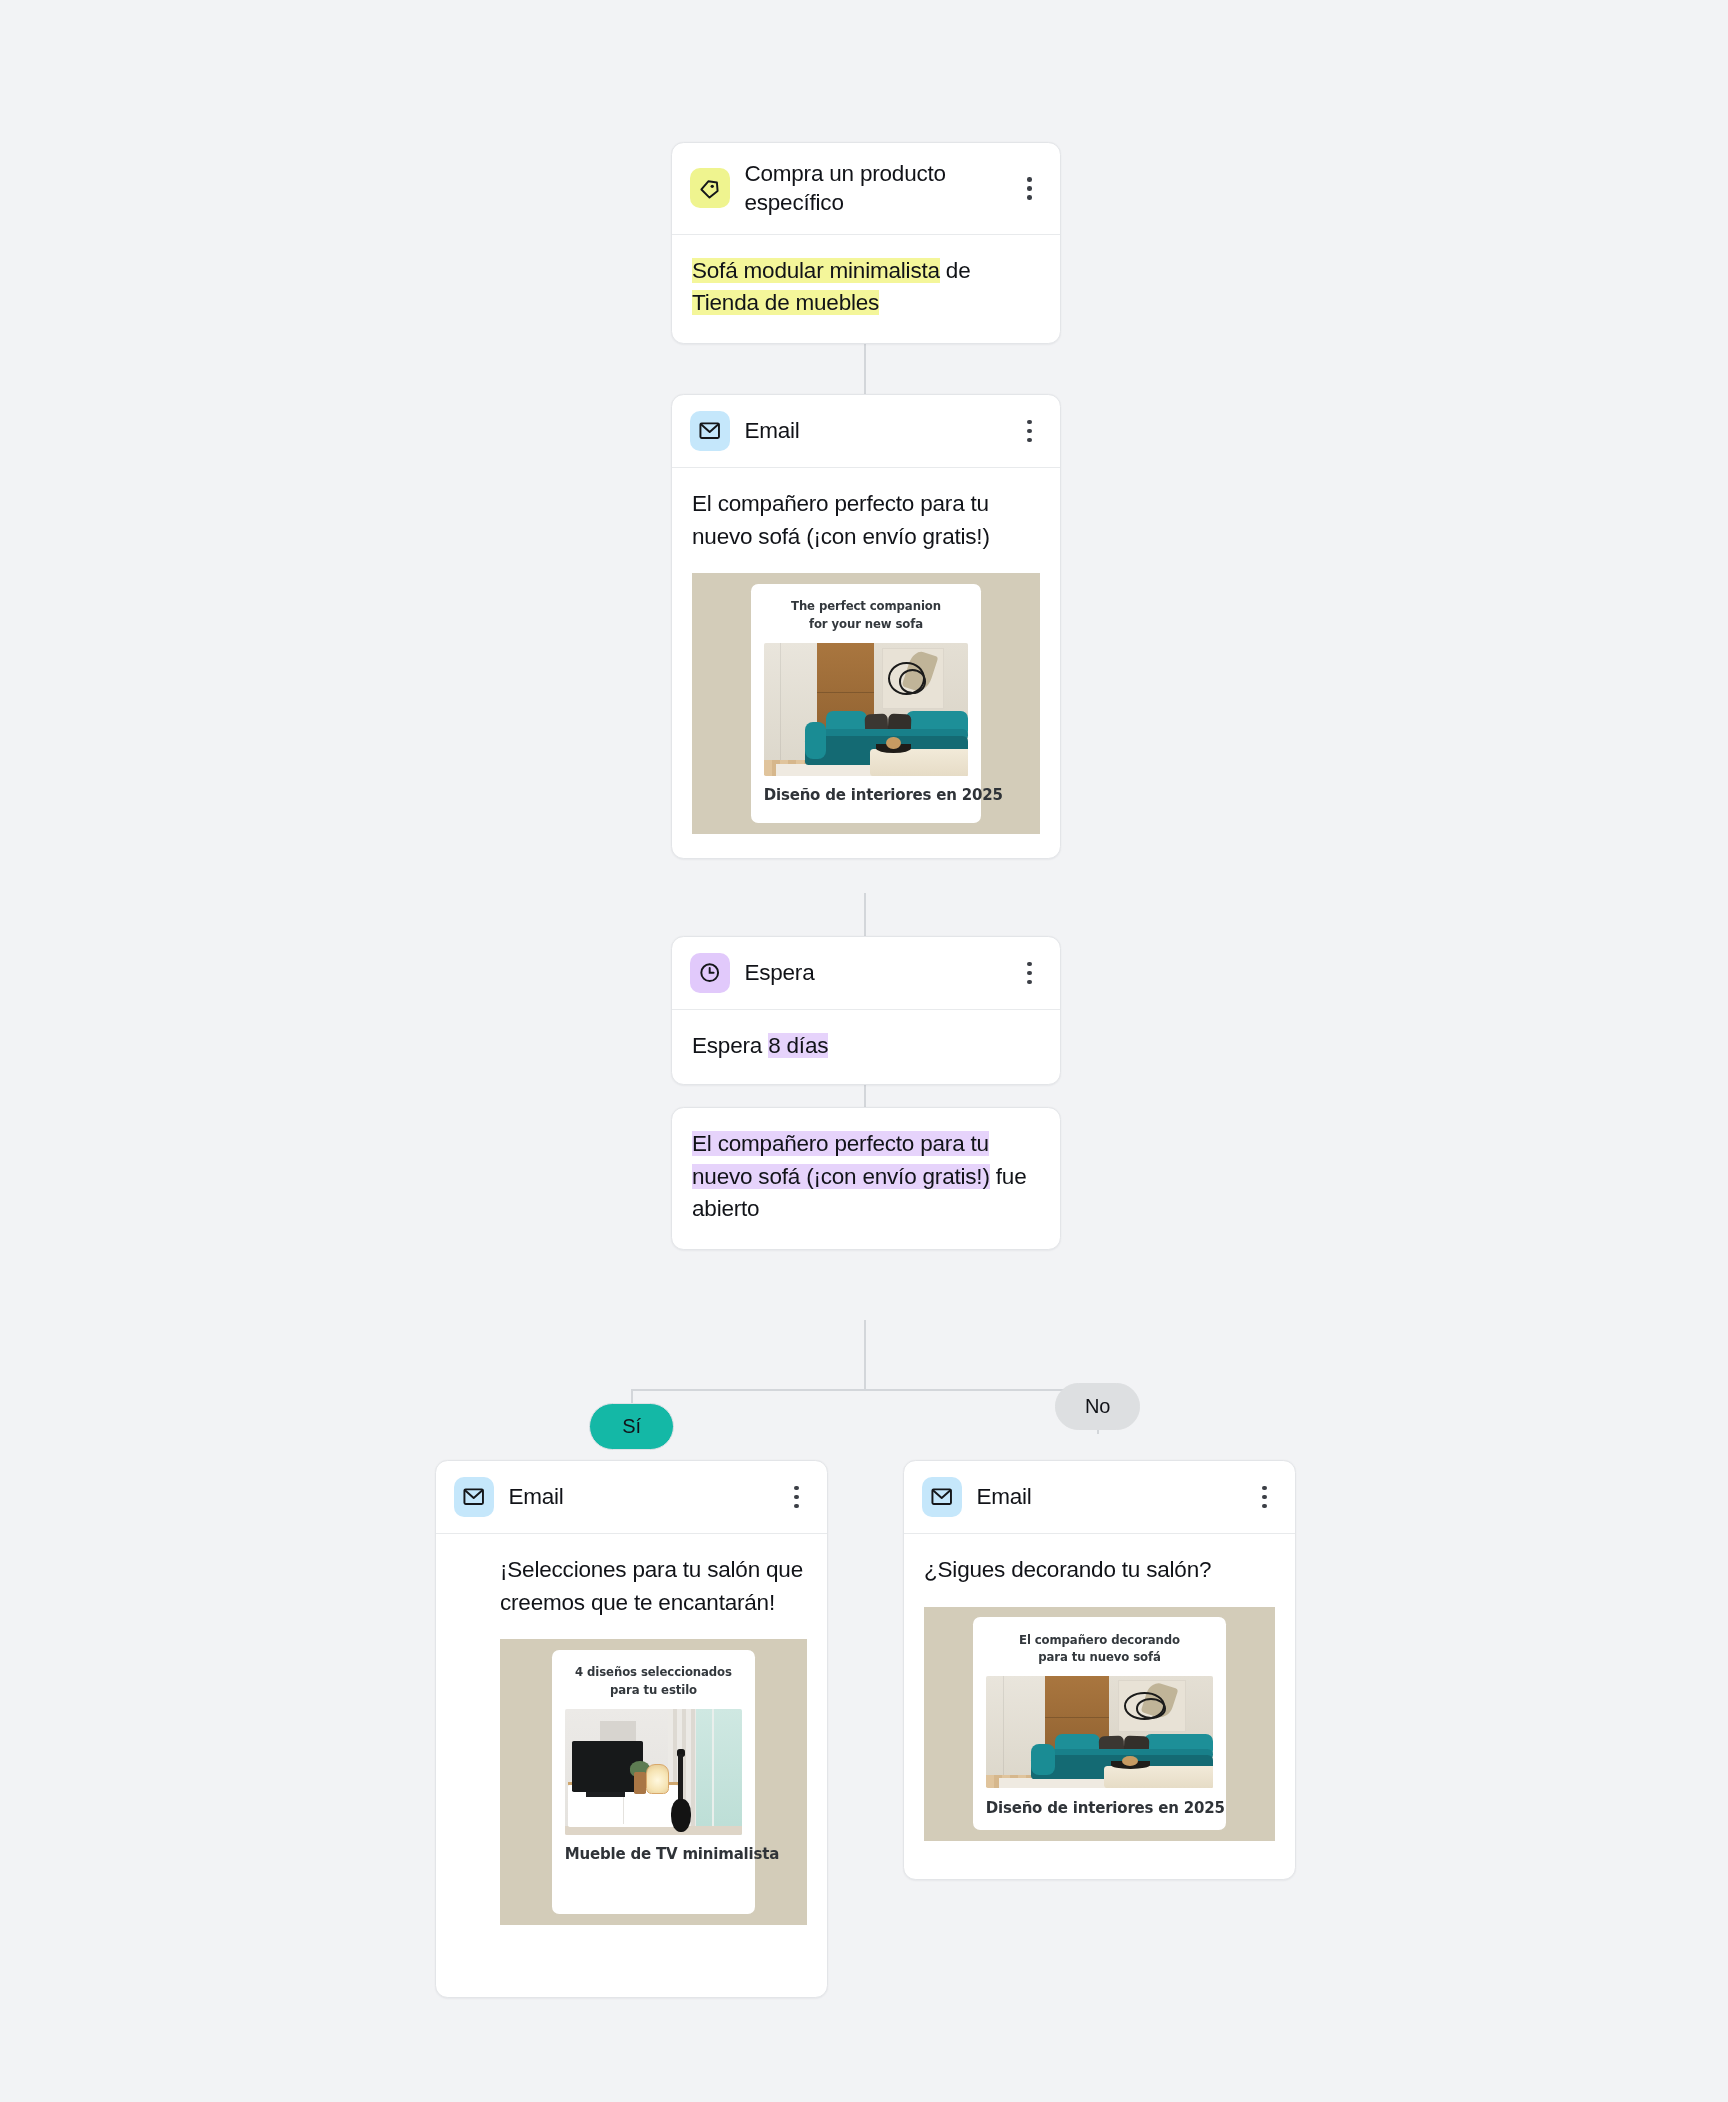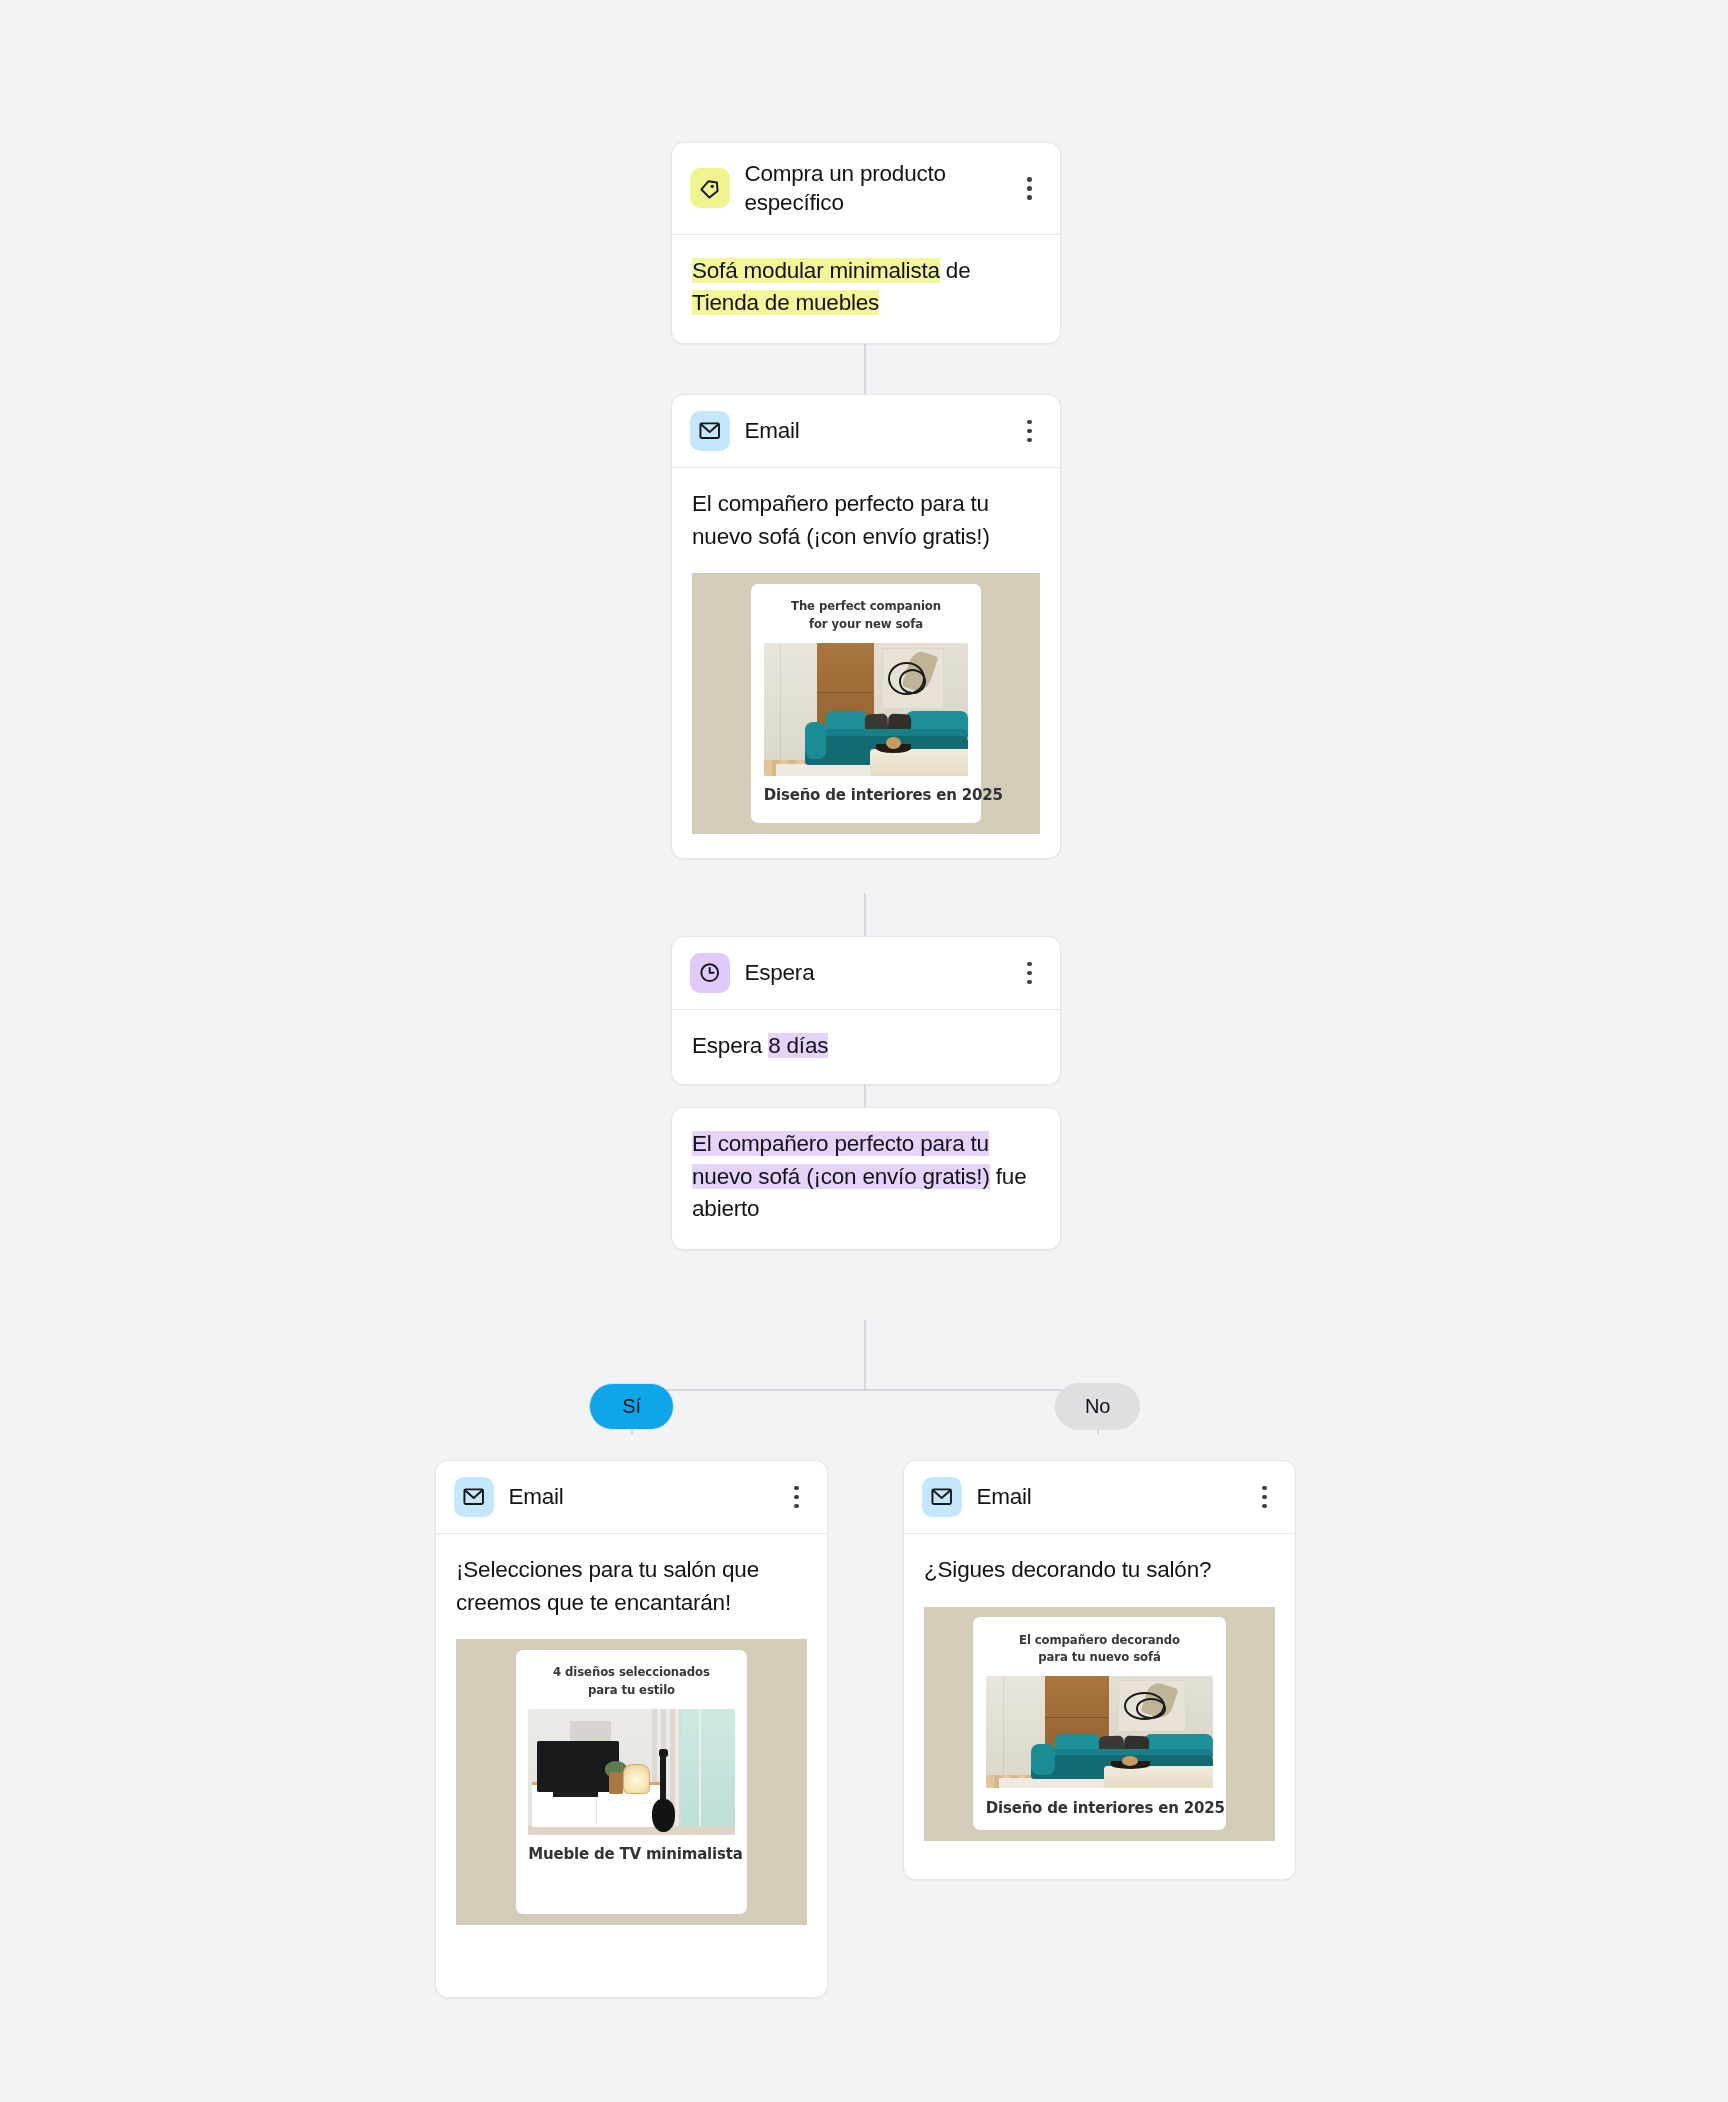--- a/index.html
+++ b/index.html
@@ -138,21 +138,21 @@
   
   .pill {
     position: absolute;
     height: 47px;
     border-radius: 23.4px;
     display: flex; align-items: center; justify-content: center;
     font-size: 20px;
     letter-spacing: -0.2px;
     cursor: pointer;
   }
-  .pill-yes { background: #0ea5e9; border: 0.9px solid #e0e2e6; color: #111318; }
+  .pill-yes { background: #14b8a6; border: 0.9px solid #e0e2e6; color: #111318; margin-top: 20px; }
   .pill-no  { background: #dddfe1; border: 0.9px solid #dddfe1; color: #111318; }
 
   
   .scene { position: absolute; inset: 0; }
 
   
   .s-wallL { position:absolute; left:0; top:0; width:26%; height:88%; background:linear-gradient(180deg,#e9e5dc,#ddd8cc); }
   .s-wallL:after{content:"";position:absolute;left:30%;top:0;width:0.9px;height:100%;background:rgba(0,0,0,.07);}
   .s-wood  { position:absolute; left:26%; top:0; width:28%; height:88%;
              background:linear-gradient(180deg,#a9763f,#8c5e2e);}
@@ -338,21 +338,21 @@
           <path d="M2.8 5.2 L12 13.4 L21.2 5.2"></path>
         </svg>
       </div>
       <div class="node-title">Email</div>
       <div class="kebab">
           <i></i>
           <i></i>
           <i></i>
         </div>
     </div>
-    <div class="node-body" style="padding-bottom:72px;">
+    <div class="node-body" style="padding-bottom:72px;margin-left:44px;">
       <div class="node-text">¡Selecciones para tu salón que creemos que te encantarán!</div>
       <div class="preview" style="height:286px;">
         <div class="preview-inner">
           <div class="pv-title">
             <span>4 diseños seleccionados</span><br>
             <span>para tu estilo</span>
           </div>
           <div class="pv-photo" style="height:126px;">
             <div class="scene">
               <div class="t-wall"></div>

